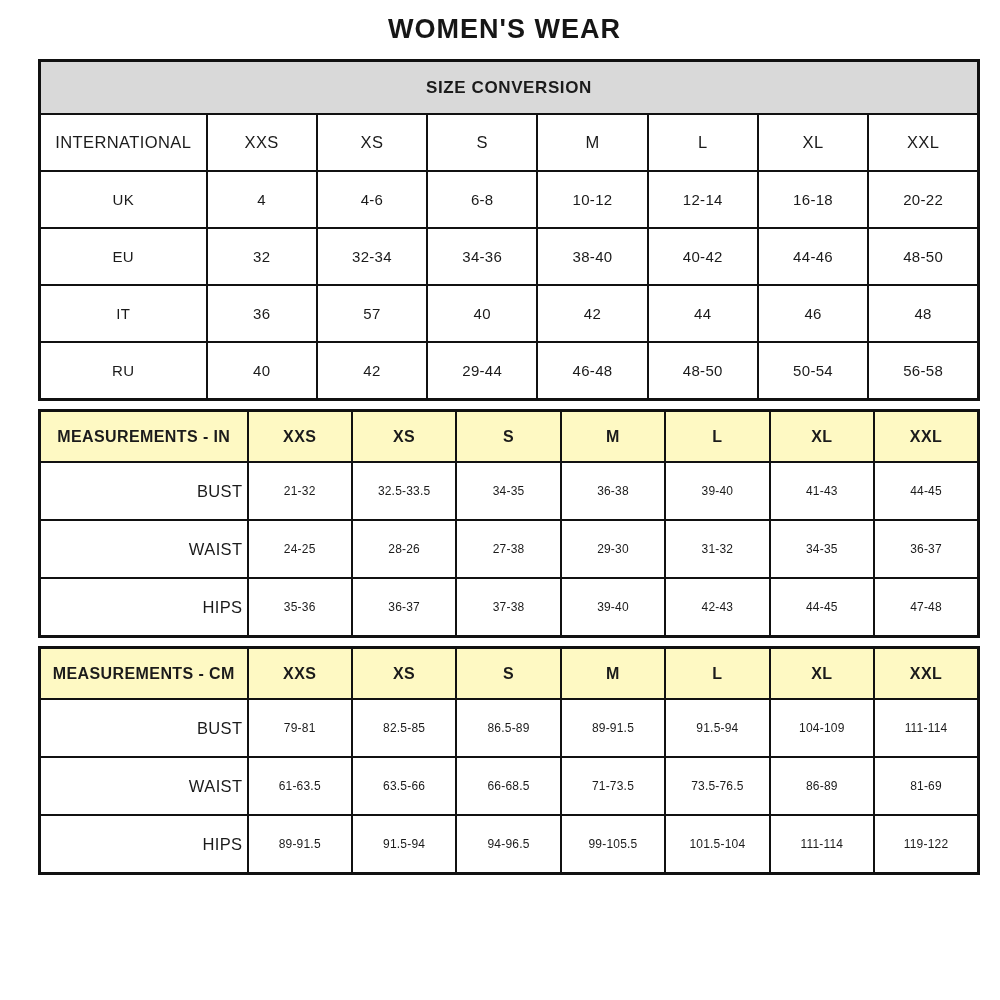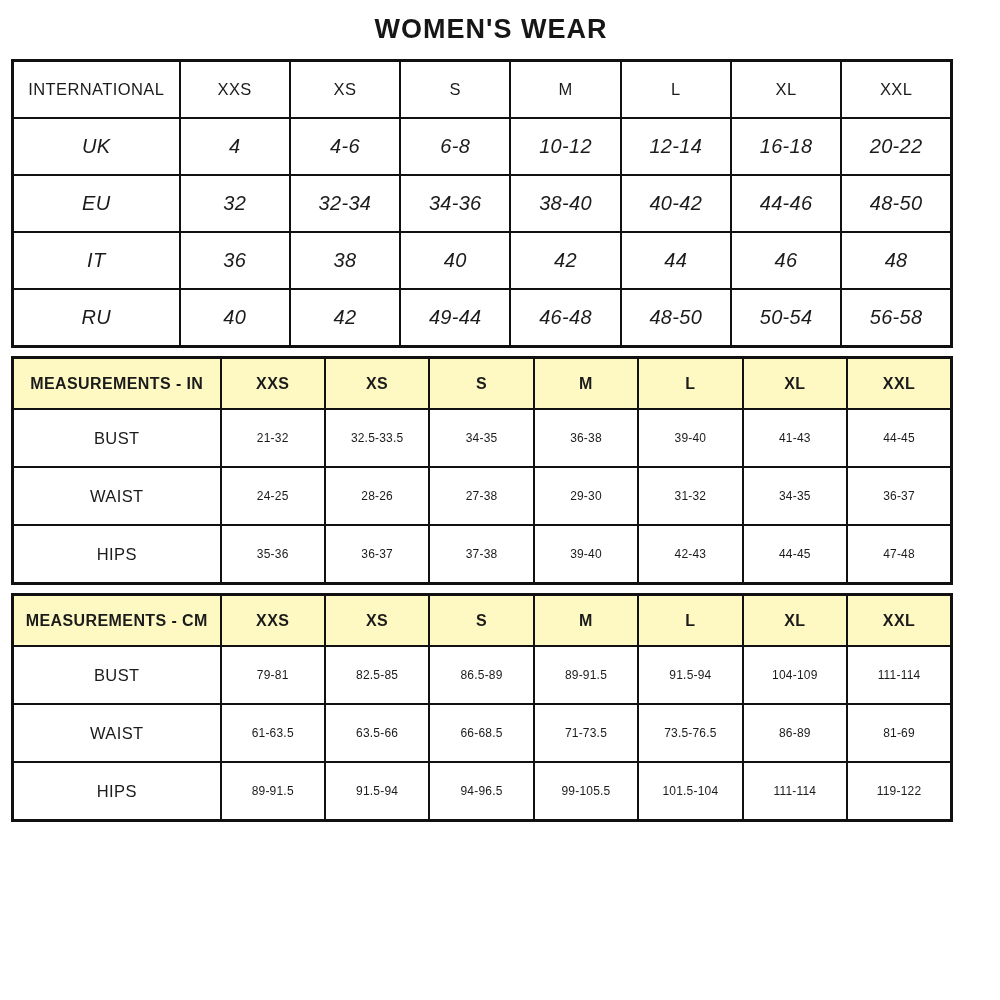--- a/index.html
+++ b/index.html
@@ -1,45 +1,48 @@
 <!DOCTYPE html>
 <html><head>
 <meta charset="utf-8">
 <style>
   html,body{margin:0;padding:0;background:#ffffff;}
   body{width:1000px;height:1000px;font-family:"Liberation Sans",sans-serif;color:#1b1b1b;}
-  .page{width:1000px;height:1000px;box-sizing:border-box;padding:12px 29px 0 11px;}
+  .page{width:1000px;height:1000px;box-sizing:border-box;padding:12px 29px 0 38px;}
   h1.title{margin:2px 0 14px 0;text-align:center;font-size:27px;font-weight:bold;letter-spacing:1px;color:#161616;}
   table{width:942px;border-collapse:collapse;table-layout:fixed;border:3px solid #111;}
   td{border:2px solid #111;text-align:center;vertical-align:middle;padding:0 4px;overflow:hidden;white-space:nowrap;}
   
   .t1 .band-cell{background:#d9d9d9;font-weight:bold;font-size:17px;letter-spacing:.6px;height:51px;}
   .t1 .hdr-row td{height:55px;font-size:16.5px;letter-spacing:.4px;border-radius:11px;}
-  .t1 .data-row td{height:55px;font-size:20px;letter-spacing:.3px;font-style:italic;}
+  .t1 .data-row td{height:55px;font-size:15px;letter-spacing:.3px;}
   .t1 col.c-label{width:167px;}
   
   .tm{margin-top:8px;}
   .tm col.c-label{width:208px;}
   .tm .hdr-row td{background:#fef9c3;font-weight:bold;font-size:16px;letter-spacing:.4px;height:49px;}
   .tm .data-row td{height:56px;font-size:12px;letter-spacing:.2px;}
-  .tm .data-row td.rowlabel{font-size:16.5px;letter-spacing:.4px;}
+  .tm .data-row td.rowlabel{font-size:16.5px;letter-spacing:.4px;text-align:right;}
 </style>
 </head>
 <body>
 
 <div class="page">
 
   <h1 class="title">WOMEN'S WEAR</h1>
 
   <table class="t1">
     <colgroup>
         <col class="c-label">
         <col span="7">
       </colgroup>
     <tbody>
+      <tr>
+        <td class="band-cell" colspan="8">SIZE CONVERSION</td>
+      </tr>
       <tr class="hdr-row">
         <td>INTERNATIONAL</td>
         <td>XXS</td>
         <td>XS</td>
         <td>S</td>
         <td>M</td>
         <td>L</td>
         <td>XL</td>
         <td>XXL</td>
       </tr>
@@ -59,32 +62,32 @@
         <td>32-34</td>
         <td>34-36</td>
         <td>38-40</td>
         <td>40-42</td>
         <td>44-46</td>
         <td>48-50</td>
       </tr>
       <tr class="data-row">
         <td class="rowlabel">IT</td>
         <td>36</td>
-        <td>38</td>
+        <td>57</td>
         <td>40</td>
         <td>42</td>
         <td>44</td>
         <td>46</td>
         <td>48</td>
       </tr>
       <tr class="data-row">
         <td class="rowlabel">RU</td>
         <td>40</td>
         <td>42</td>
-        <td>49-44</td>
+        <td>29-44</td>
         <td>46-48</td>
         <td>48-50</td>
         <td>50-54</td>
         <td>56-58</td>
       </tr>
     </tbody>
   </table>
 
   <table class="tm">
     <colgroup>

